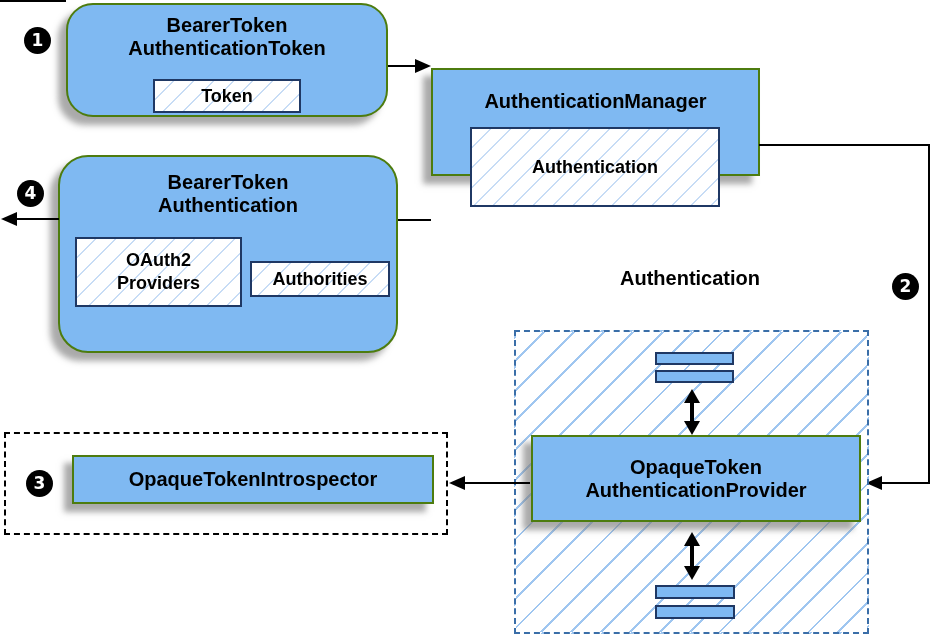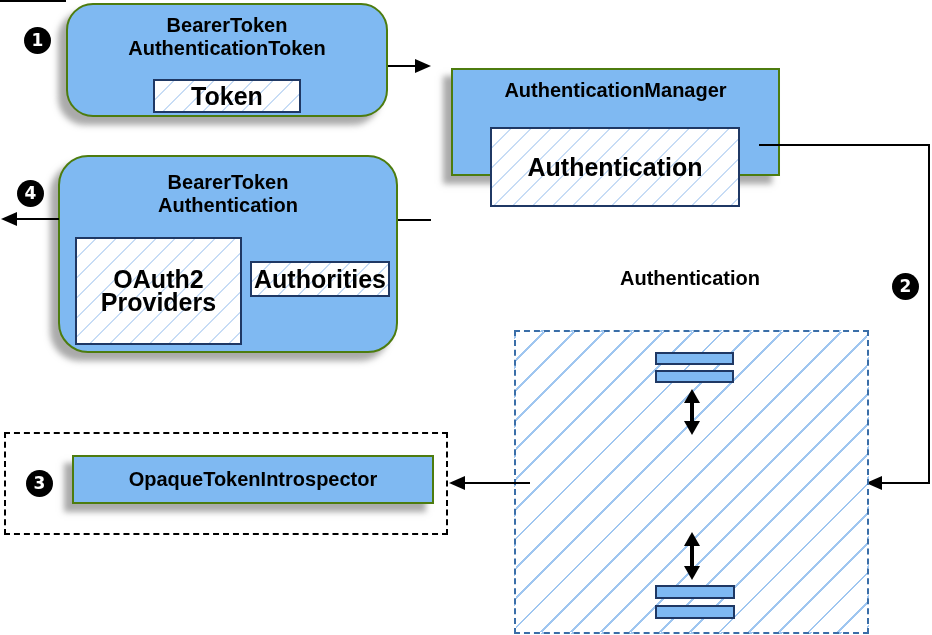--- a/index.html
+++ b/index.html
@@ -12,21 +12,21 @@
     position:absolute;background:#7fb9f2;border:2px solid #4d7c0f;box-sizing:border-box;
     box-shadow:-8px 8px 6px rgba(125,125,125,.65);text-align:center;
   }
   .rounded{border-radius:27px;}
   .node .title{font-size:20px;line-height:23px;}
   
   .chip{
     position:absolute;border:2px solid #1f3864;box-sizing:border-box;
     background:repeating-linear-gradient(135deg,#ffffff 0px,#ffffff 12.5px,#c7dcf5 12.5px,#c7dcf5 14px);
     display:flex;flex-direction:column;align-items:center;justify-content:center;
-    font-size:25px;line-height:23px;text-align:center;
+    font-size:18px;line-height:23px;text-align:center;
   }
   
   .dashed-blue{
     position:absolute;border:2px dashed #3a6ea8;box-sizing:border-box;
     background:repeating-linear-gradient(135deg,#ffffff 0px,#ffffff 19px,#9fc6f0 19px,#9fc6f0 21px);
   }
   .dashed-black{position:absolute;border:2px dashed #000;box-sizing:border-box;background:#fff;}
   
   .hline,.vline{position:absolute;background:#000;}
   .hline{height:2px;}
@@ -64,21 +64,21 @@
     <div class="title">BearerToken</div>
     <div class="title">AuthenticationToken</div>
     <div class="chip" style="left:85px;top:74px;width:148px;height:34px;">
       <span>Token</span>
     </div>
   </div>
 
   <div class="hline" style="left:388px;top:65px;width:29px;"></div>
   <div class="head-right" style="left:415px;top:59px;"></div>
 
-  <div class="node" style="left:451px;top:68px;width:329px;height:108px;padding-top:9px;">
+  <div class="node" style="left:431px;top:68px;width:329px;height:108px;padding-top:20px;">
     <div class="title">AuthenticationManager</div>
     <div class="chip" style="left:37px;top:57px;width:250px;height:80px;">
       <span>Authentication</span>
     </div>
   </div>
 
   <div class="hline" style="left:397px;top:219px;width:34px;"></div>
 
   <div class="hline" style="left:759px;top:144px;width:171px;"></div>
   <div class="vline" style="left:928px;top:144px;height:340px;"></div>
@@ -96,20 +96,24 @@
 
     <div class="bar" style="left:139px;top:20px;width:79px;height:13px;"></div>
     <div class="bar" style="left:139px;top:38px;width:79px;height:13px;"></div>
 
     <div class="dblarrow" style="left:168px;top:57px;height:46px;">
       <div class="tri-up"></div>
         <div class="shaft"></div>
         <div class="tri-down"></div>
     </div>
 
+    <div class="node flexcenter" style="left:15px;top:103px;width:330px;height:87px;">
+      <div class="title">OpaqueToken</div>
+      <div class="title">AuthenticationProvider</div>
+    </div>
 
     <div class="dblarrow" style="left:168px;top:200px;height:48px;">
       <div class="tri-up"></div>
         <div class="shaft"></div>
         <div class="tri-down"></div>
     </div>
 
     <div class="bar" style="left:139px;top:253px;width:80px;height:14px;"></div>
     <div class="bar" style="left:139px;top:273px;width:80px;height:14px;"></div>
   </div>
@@ -121,21 +125,21 @@
   <div class="badge" style="left:26px;top:470px;">
     <span>3</span>
   </div>
   <div class="node flexcenter" style="left:72px;top:455px;width:362px;height:49px;">
     <div class="title">OpaqueTokenIntrospector</div>
   </div>
 
   <div class="node rounded" style="left:58px;top:155px;width:340px;height:198px;padding-top:14px;border-radius:30px;">
     <div class="title">BearerToken</div>
     <div class="title">Authentication</div>
-    <div class="chip" style="left:15px;top:80px;width:167px;height:108px;">
+    <div class="chip" style="left:15px;top:80px;width:167px;height:70px;">
       <span>OAuth2</span>
       <span>Providers</span>
     </div>
     <div class="chip" style="left:190px;top:104px;width:140px;height:36px;">
       <span>Authorities</span>
     </div>
   </div>
 
   <div class="hline" style="left:14px;top:218px;width:45px;"></div>
   <div class="head-left" style="left:1px;top:212px;"></div>

